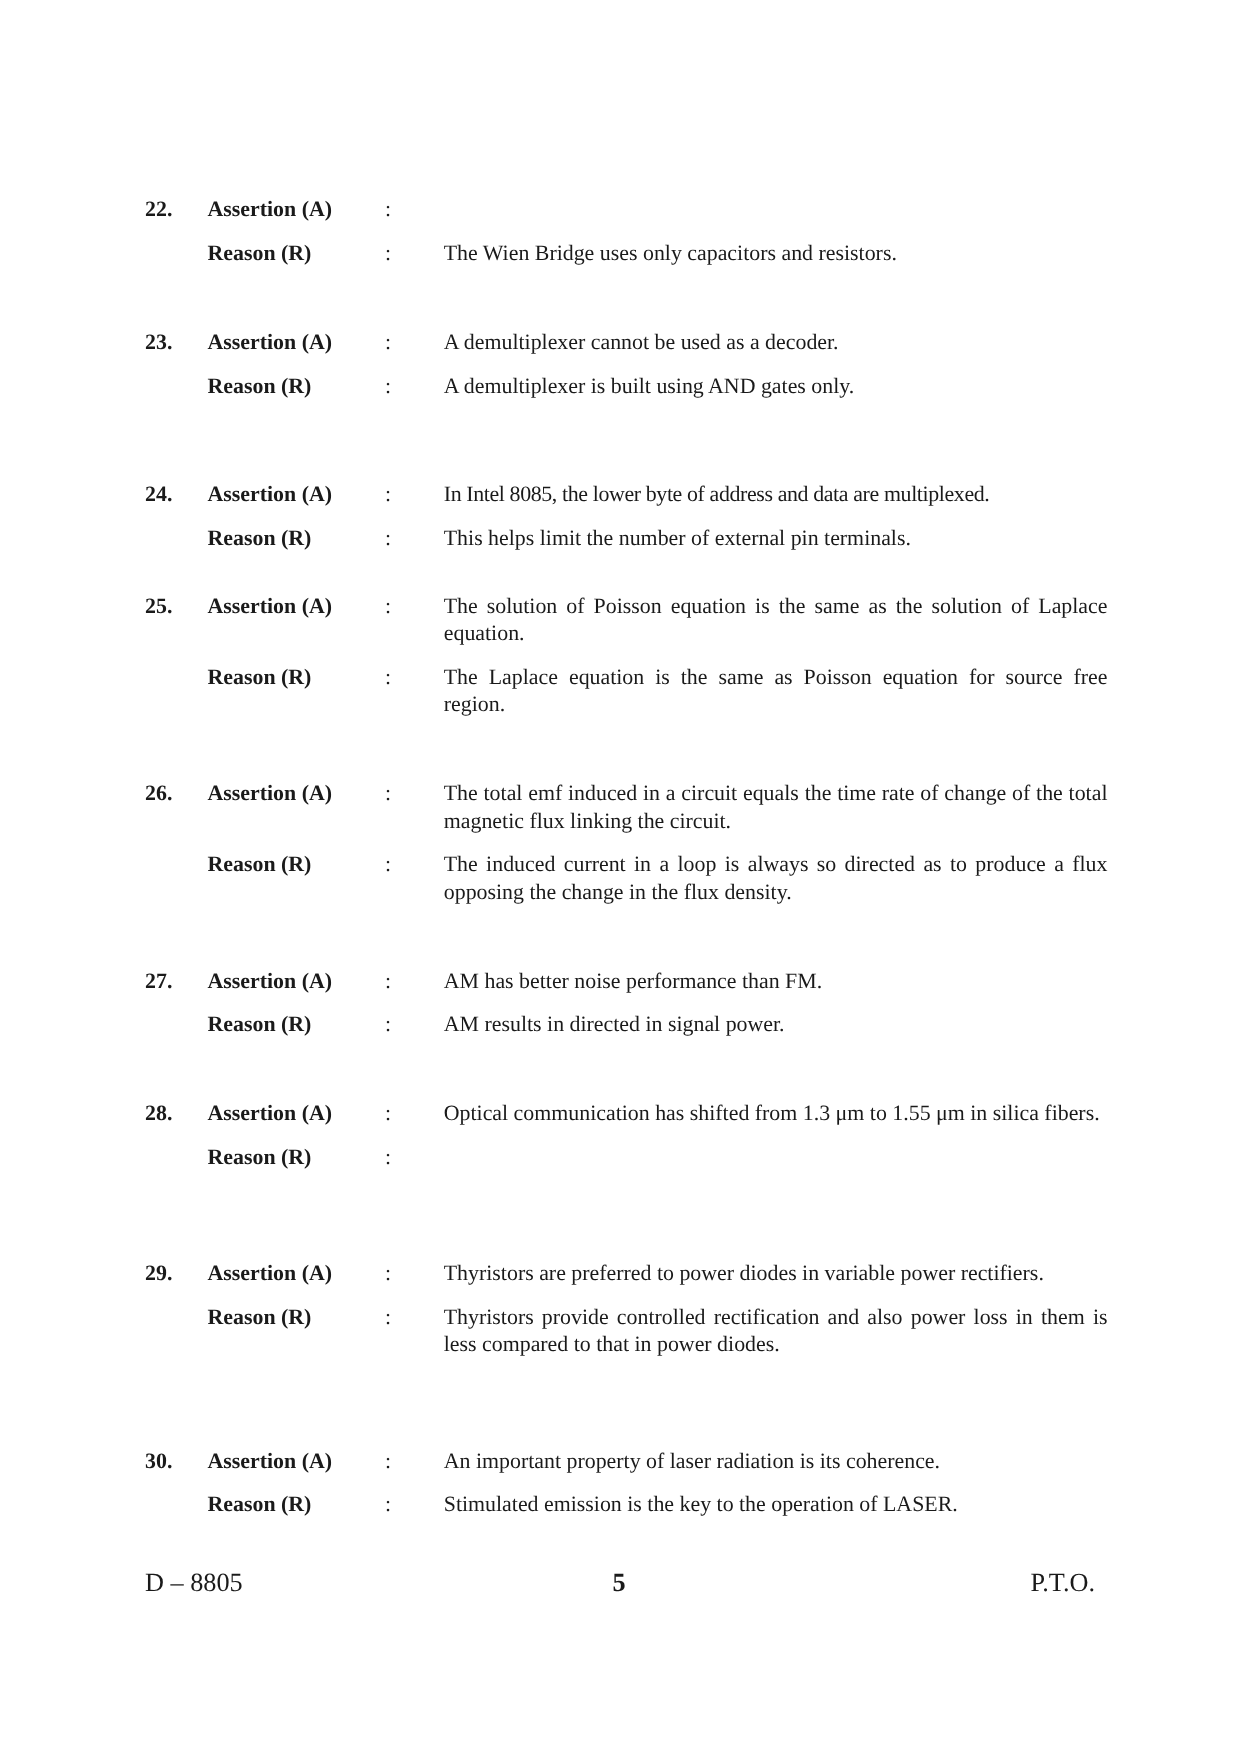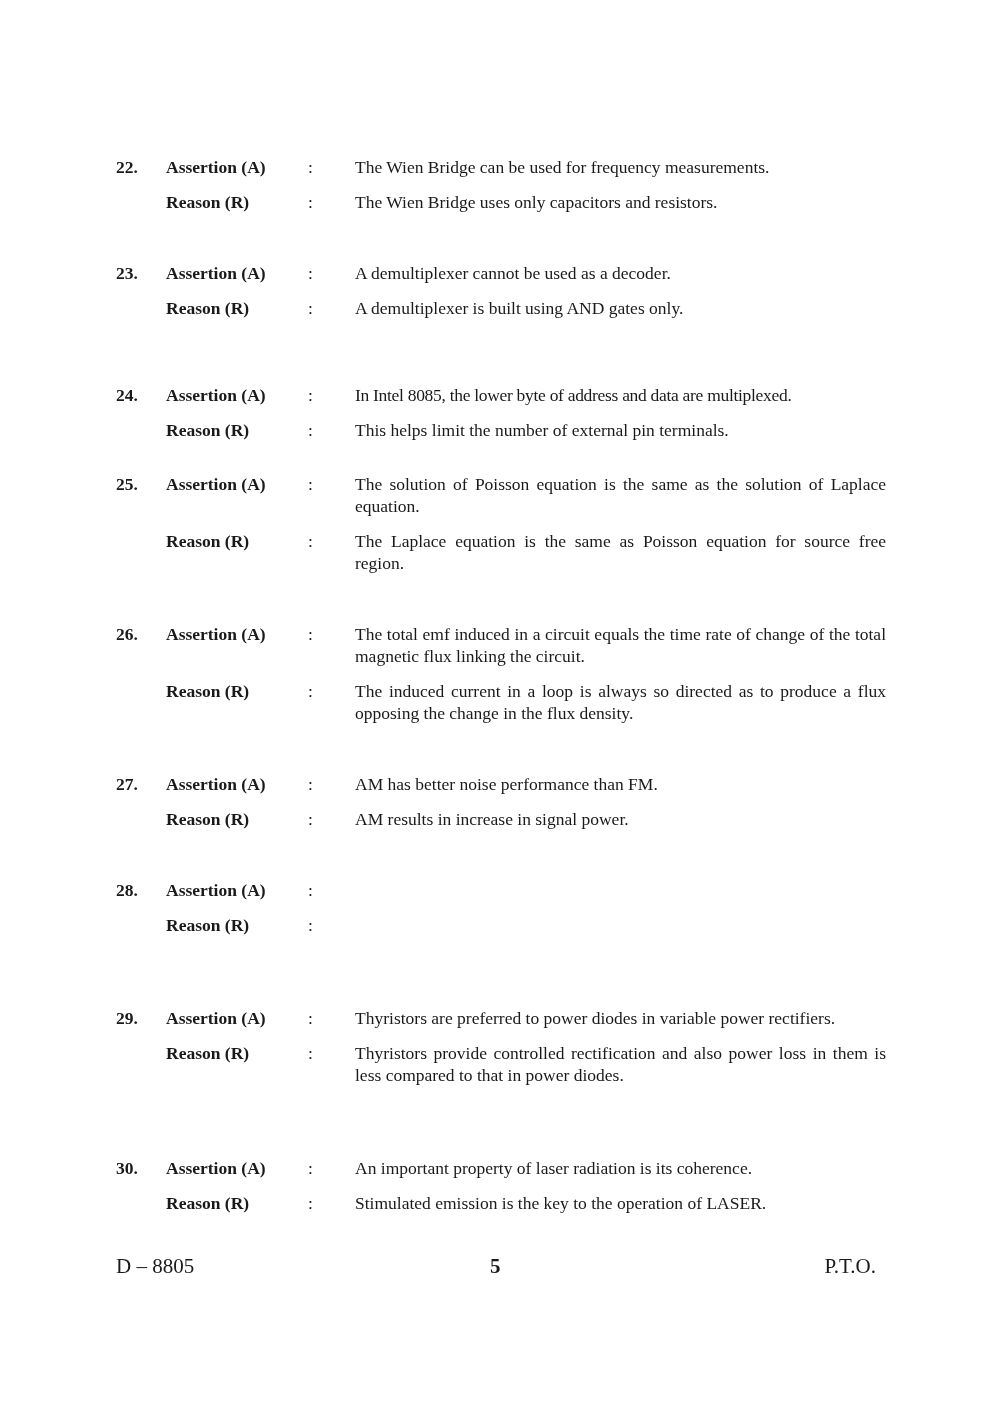--- a/index.html
+++ b/index.html
@@ -72,21 +72,20 @@
 </head>
 <body>
 
 <div class="page">
 
   <div class="question" style="top:156px;">
     <div class="row">
       <span class="qnum">22.</span>
       <span class="label">Assertion (A)</span>
       <span class="colon">:</span>
-      <span class="text">The Wien Bridge can be used for frequency measurements.</span>
     </div>
     <div class="row reason-row">
       <span class="qnum"></span>
       <span class="label">Reason (R)</span>
       <span class="colon">:</span>
       <span class="text">The Wien Bridge uses only capacitors and resistors.</span>
     </div>
   </div>
 
   <div class="question" style="top:262px;">
@@ -153,29 +152,30 @@
     <div class="row">
       <span class="qnum">27.</span>
       <span class="label">Assertion (A)</span>
       <span class="colon">:</span>
       <span class="text">AM has better noise performance than FM.</span>
     </div>
     <div class="row reason-row">
       <span class="qnum"></span>
       <span class="label">Reason (R)</span>
       <span class="colon">:</span>
-      <span class="text">AM results in increase in signal power.</span>
+      <span class="text">AM results in directed in signal power.</span>
     </div>
   </div>
 
   <div class="question" style="top:879px;">
     <div class="row">
       <span class="qnum">28.</span>
       <span class="label">Assertion (A)</span>
       <span class="colon">:</span>
+      <span class="text">Optical communication has shifted from 1.3 μm to 1.55 μm in silica fibers.</span>
     </div>
     <div class="row reason-row">
       <span class="qnum"></span>
       <span class="label">Reason (R)</span>
       <span class="colon">:</span>
     </div>
   </div>
 
   <div class="question" style="top:1007px;">
     <div class="row">

